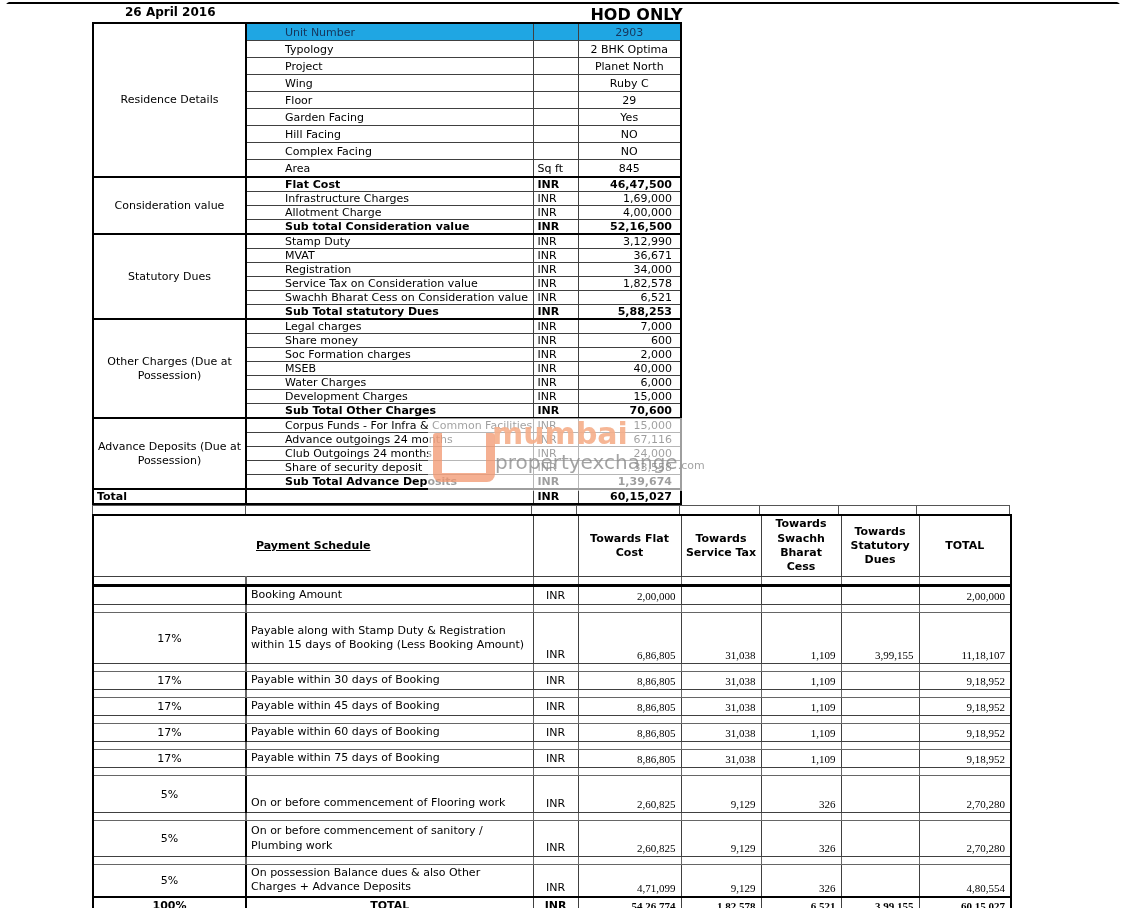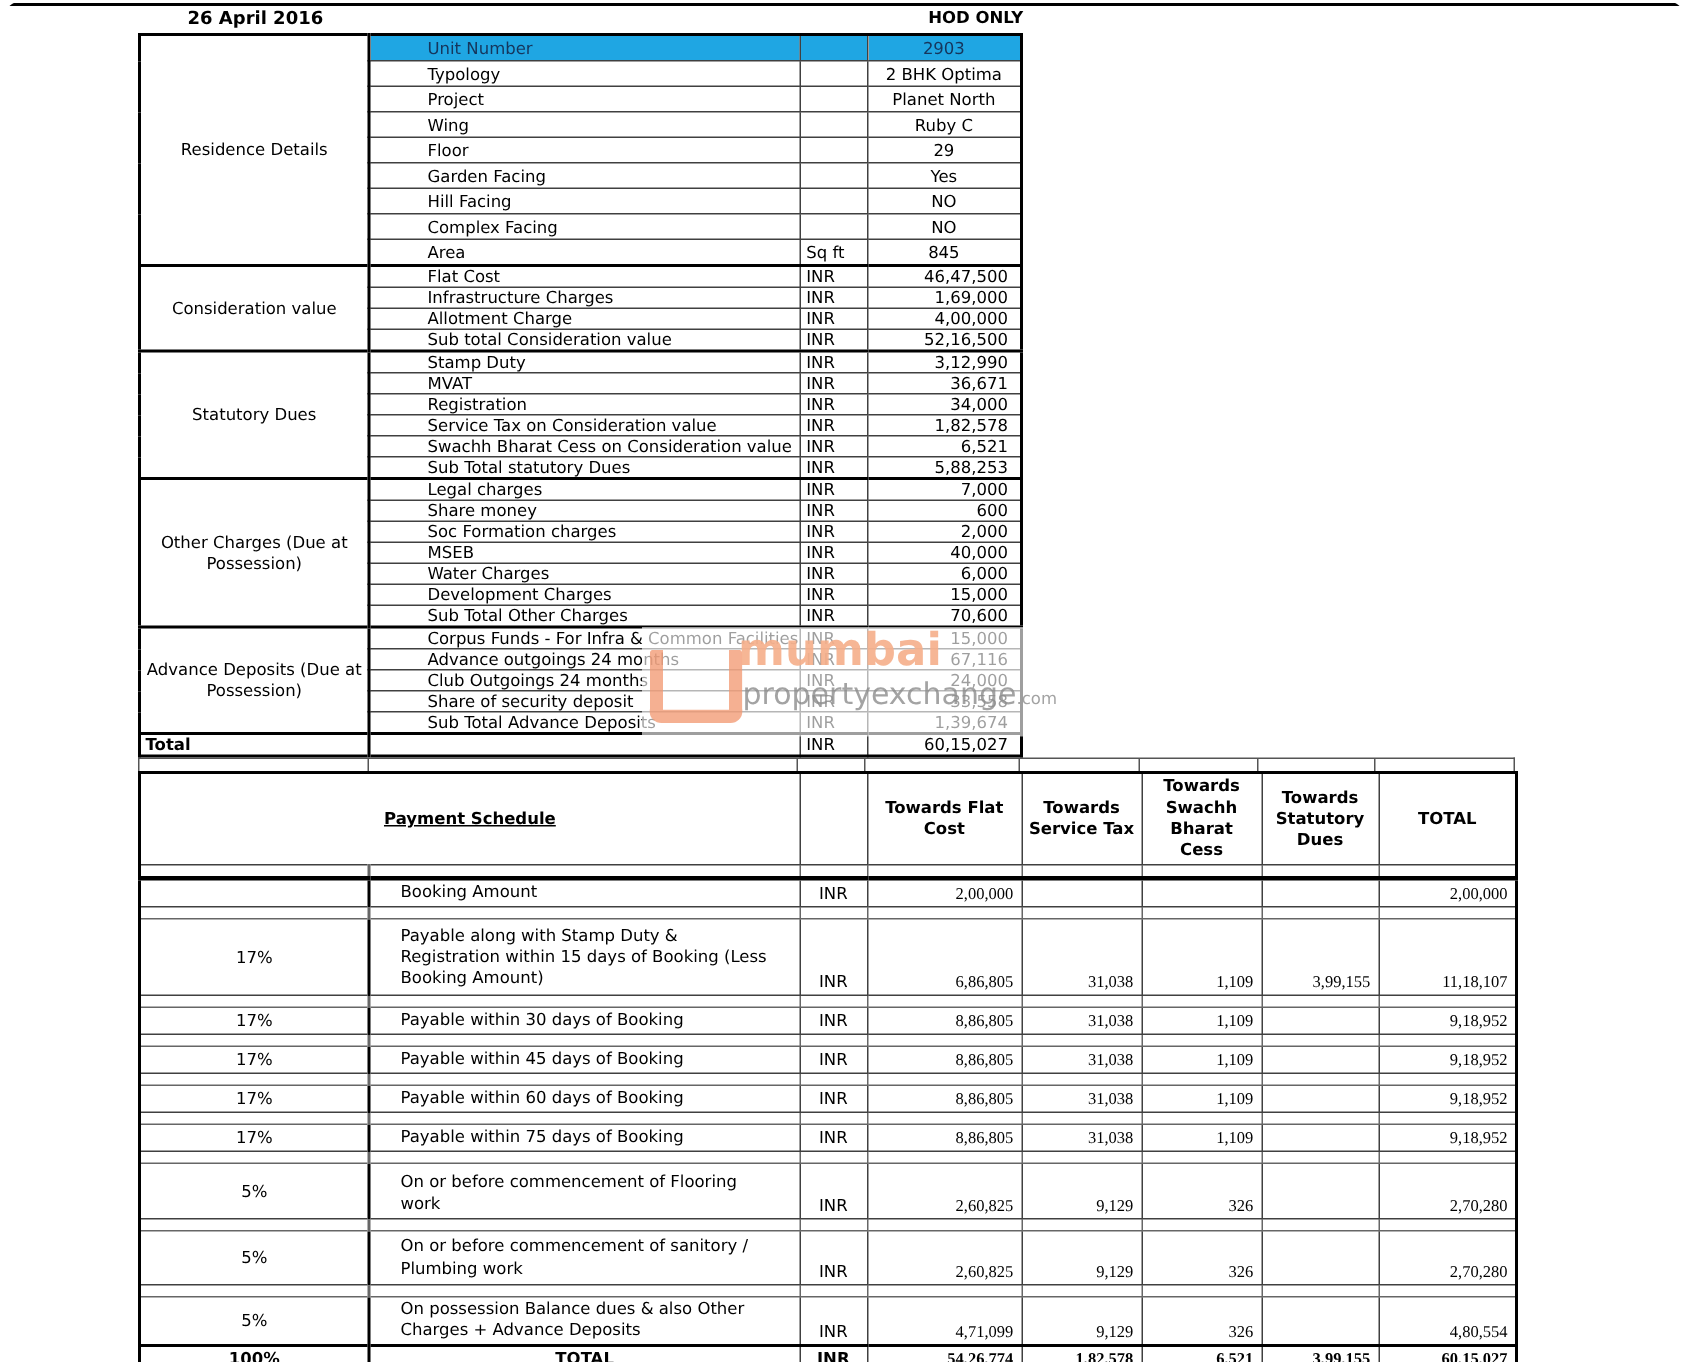--- a/index.html
+++ b/index.html
@@ -1,54 +1,54 @@
 <!DOCTYPE html>
 <html><head>
 <meta charset="utf-8">
 <style>
   html,body{margin:0;padding:0;background:#fff;}
   .page{position:relative;width:1126px;height:908px;background:#fff;overflow:hidden;
         font-family:"DejaVu Sans","Liberation Sans",sans-serif;color:#000;border-radius:17px;}
   .topline{position:absolute;left:0;top:2px;width:1126px;height:2px;background:#000;}
   .date{position:absolute;left:125px;top:5px;font-size:12px;font-weight:bold;}
-  .hod{position:absolute;left:599px;top:5px;width:103px;text-align:center;font-size:11px;font-weight:bold;}
+  .hod{position:absolute;left:585px;top:5px;width:103px;text-align:center;font-size:16px;font-weight:bold;}
 
   table{border-collapse:collapse;table-layout:fixed;font-size:11px;color:#000;}
   td{border:1px solid #404040;padding:0 3px;overflow:hidden;white-space:nowrap;vertical-align:middle;}
 
   
   .t1{position:absolute;left:92px;top:22px;width:588px;border:2px solid #000;}
   .t1 td.cat{border-right:2px solid #000;text-align:center;white-space:normal;line-height:1.25;}
   .t1 tr.sec-start td{border-top:2px solid #000;}
   .t1 tr.rr td{height:16px;}
   .t1 tr.rm td{height:13px;}
   .t1 td.lbl{text-align:left;padding-left:38px;}
   .t1 td.unit{text-align:left;padding-left:4px;}
   .t1 td.val.center{text-align:center;}
   .t1 td.val.right{text-align:right;padding-right:8px;}
   .t1 tr.hl td.lbl,.t1 tr.hl td.unit,.t1 tr.hl td.val{background:#1FA6E3;color:#16365C;}
-  .bold{font-weight:normal;}
+  .bold{font-weight:bold;}
   .t1 td.totlbl{text-align:left;font-weight:bold;border-right:2px solid #000;}
 
   
   .strip{position:absolute;left:92px;top:505px;width:918px;height:9px;display:flex;
          border:1px solid #555;border-bottom:none;box-sizing:border-box;}
   .strip span{display:block;height:100%;border-right:1px solid #555;box-sizing:border-box;}
   .strip span:last-child{border-right:none;}
 
   
   .t2{position:absolute;left:92px;top:514px;width:918px;border:2px solid #000;}
   .t2 td{vertical-align:middle;}
   .t2 tr.phead td{height:60px;font-weight:bold;text-align:center;white-space:normal;line-height:1.3;}
   .t2 td.ptitle{text-decoration:underline;}
   .t2 tr.sep td{height:7px;border-color:#666;}
   .t2 tr.thick td{border-top:3px solid #000;}
   .t2 tr.ptotal td{border-top:2px solid #000;font-weight:bold;}
   .t2 td.pct{text-align:center;border-right:2px solid #000;}
-  .t2 td.desc{white-space:normal;line-height:1.3;text-align:left;padding:1px 20px;margin-left:48px;}
+  .t2 td.desc{white-space:normal;line-height:1.3;text-align:left;padding:1px 4px;margin-left:48px;}
   .t2 td.unitc{text-align:center;}
   .t2 td.num{text-align:right;padding-right:5px;font-family:Liberation Serif, serif;}
   .t2 td.vbot{vertical-align:bottom;padding-bottom:2px;}
 
   
   .wm{position:absolute;left:428px;top:418px;width:283px;height:73px;
       background:rgba(255,255,255,0.62);z-index:5;pointer-events:none;}
   .wm-box{position:absolute;left:5px;top:15px;width:44px;height:40px;
       border:9px solid rgba(242,150,110,0.75);border-top:none;
       border-radius:3px 3px 8px 8px;}

